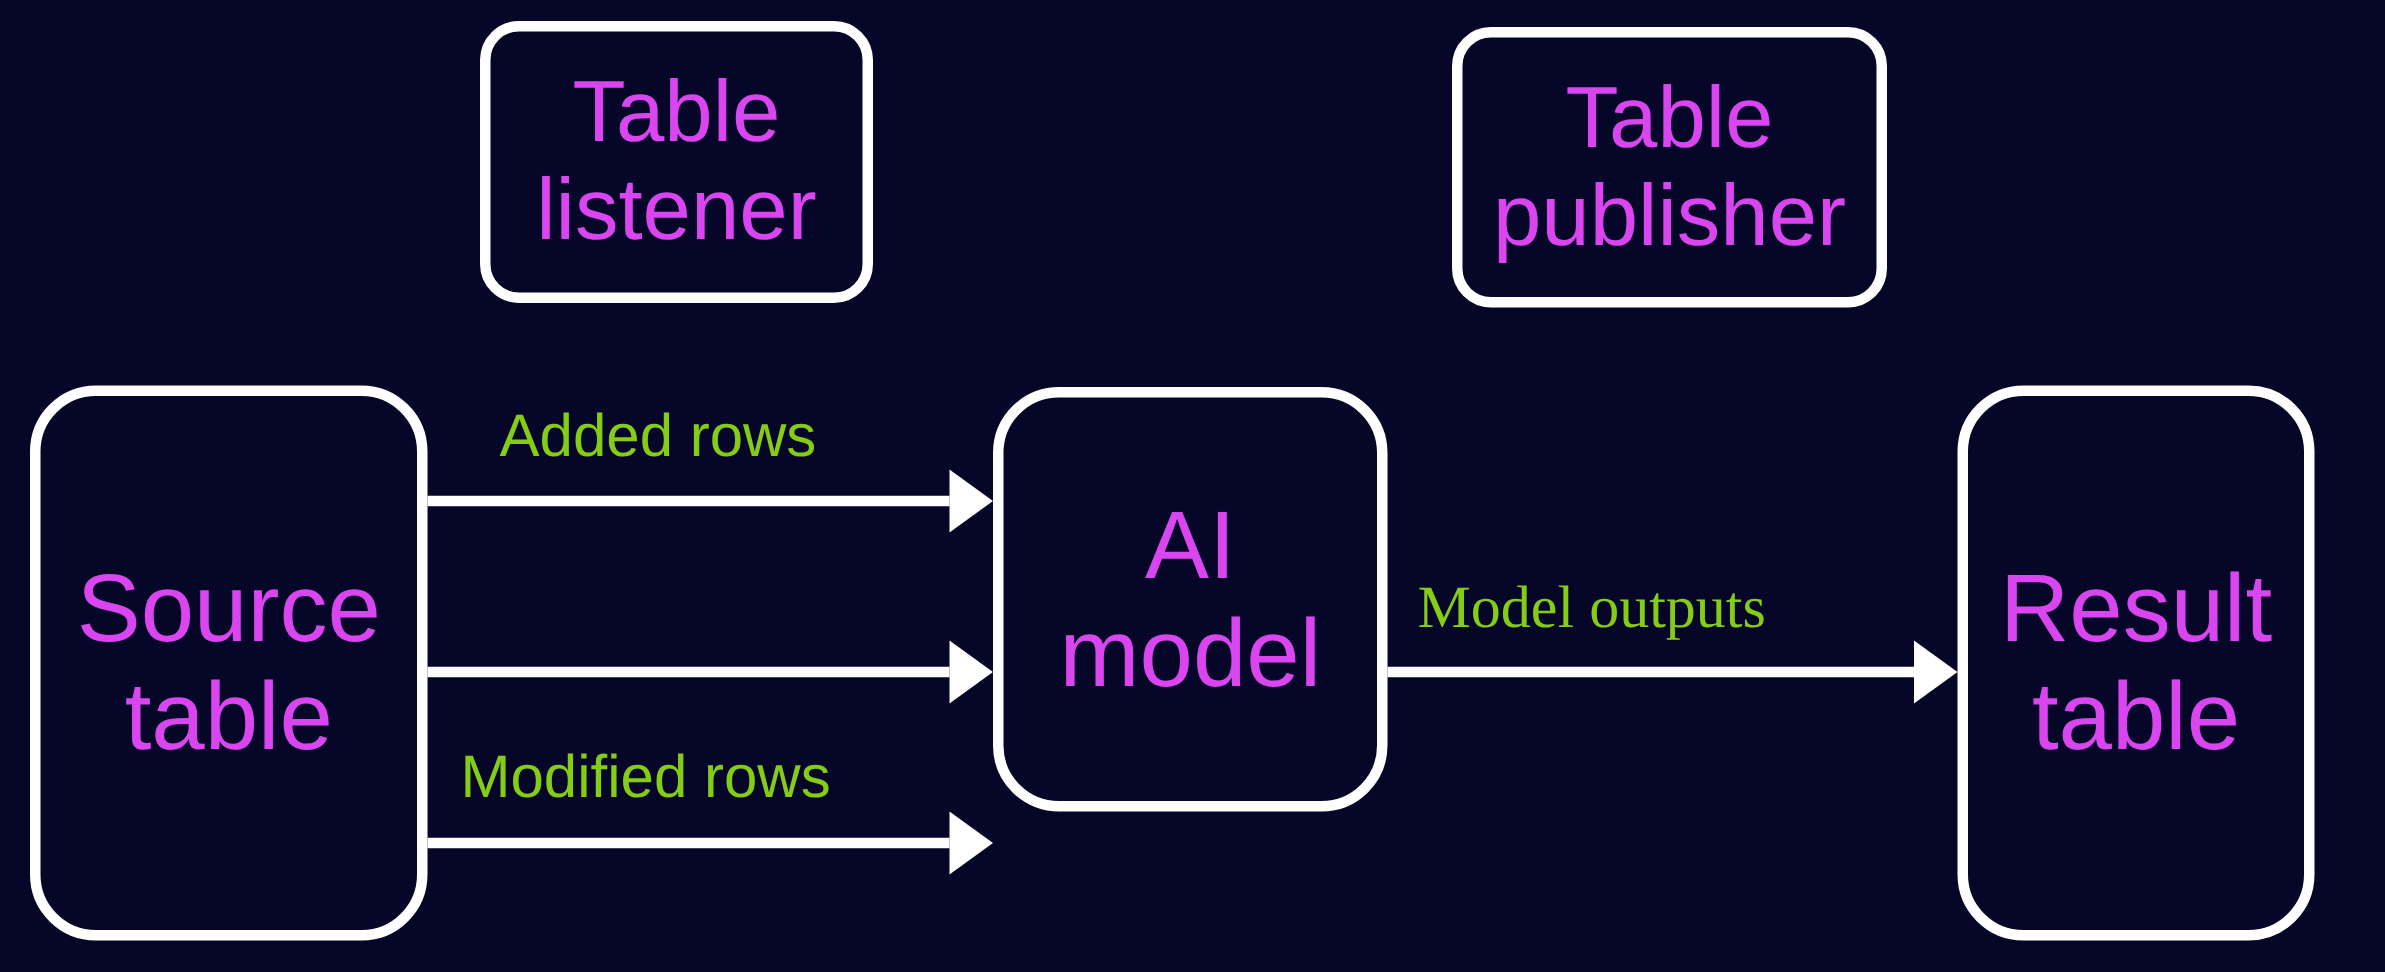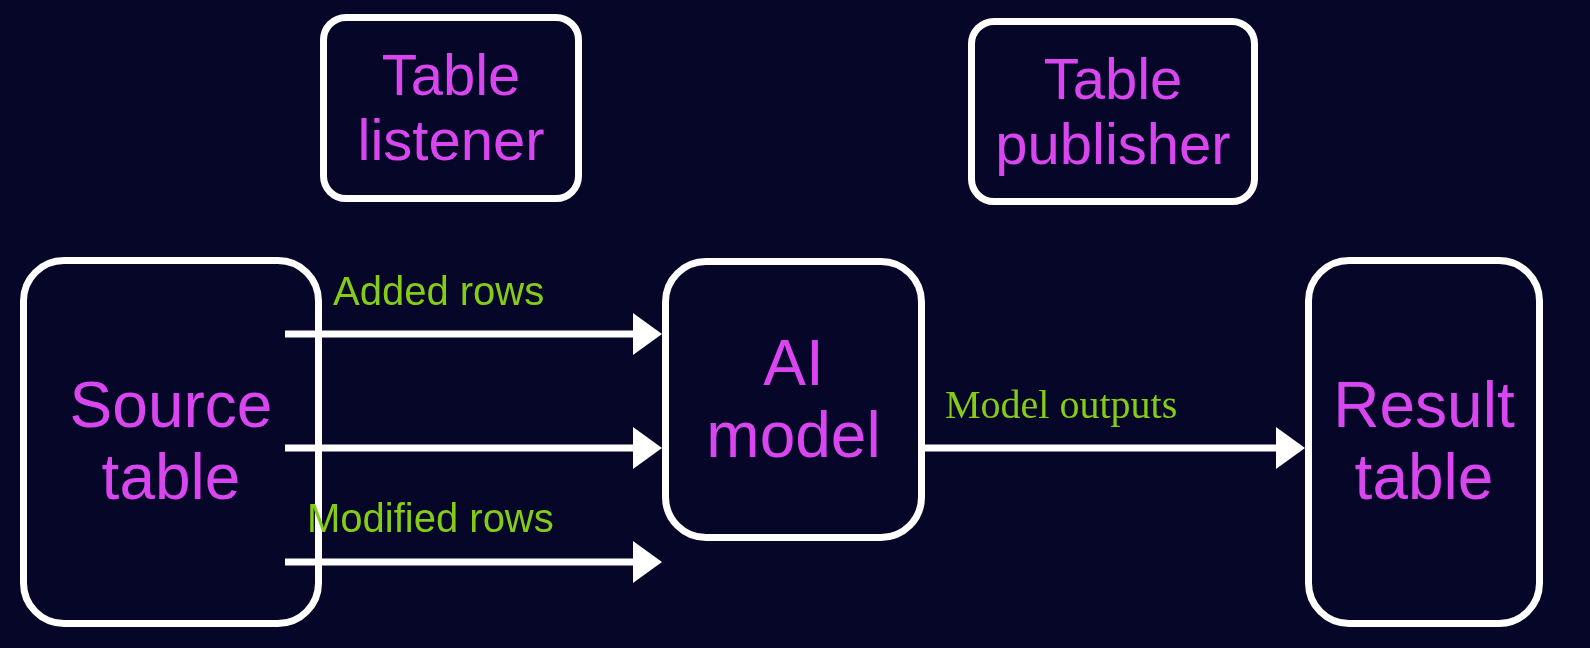--- a/index.html
+++ b/index.html
@@ -36,21 +36,21 @@
     border-radius: 26px;
     font-size: 58px;
   }
   .node .node-label {
     display: block;
     white-space: pre-line;
     padding: 0 6px;
   }
 
   
-  #node-source-table   { left: 20px;   top: 257px; width: 302px; height: 370px; }
+  #node-source-table   { left: 20px;   top: 257px; width: 265px; height: 370px; }
   #node-ai-model       { left: 662px;  top: 258px; width: 263px; height: 283px; }
   #node-result-table   { left: 1305px; top: 257px; width: 238px; height: 370px; }
   #node-table-listener { left: 320px;  top: 14px;  width: 262px; height: 188px; }
   #node-table-publisher{ left: 968px;  top: 18px;  width: 290px; height: 187px; }
 
   
   .edge {
     position: absolute;
     height: 0;
   }

